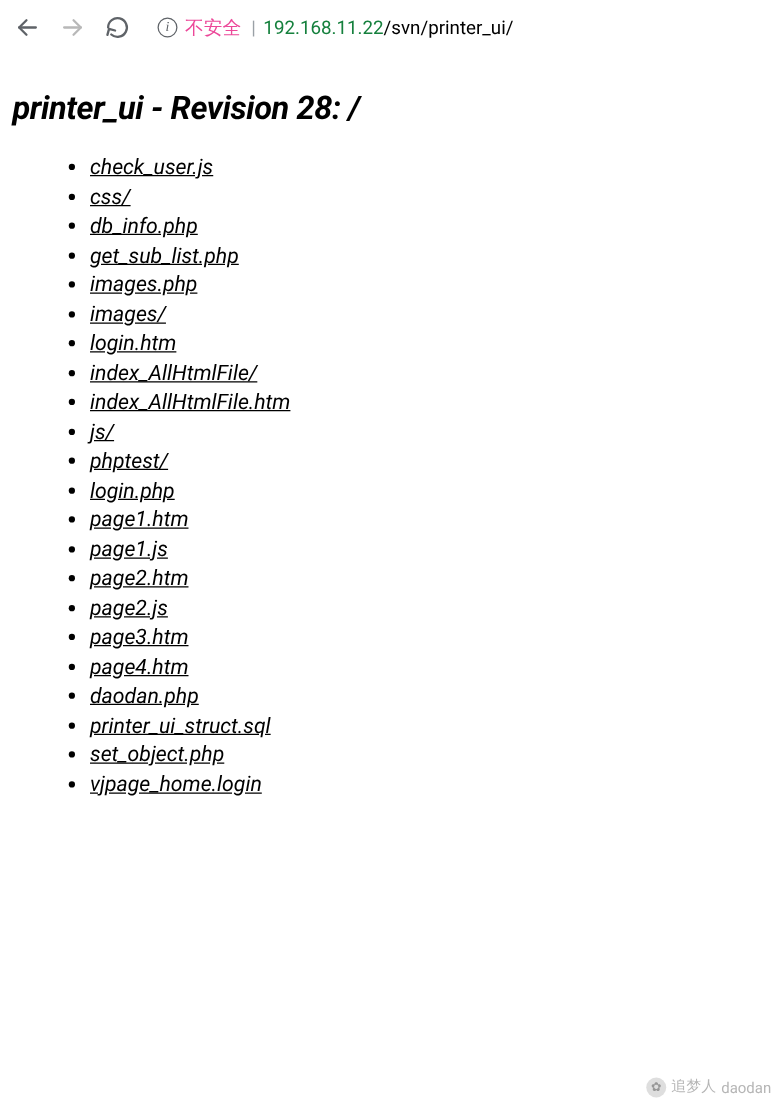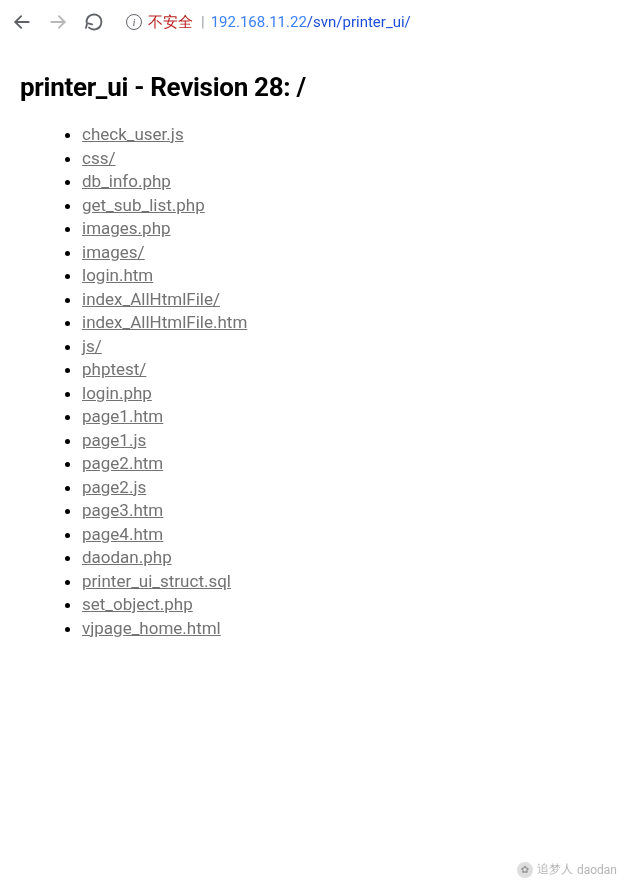--- a/index.html
+++ b/index.html
@@ -41,45 +41,46 @@
     }
     .info-icon {
       width: 16px; height: 16px;
       border: 1.4px solid #5f6368;
       border-radius: 50%;
       display: flex; align-items: center; justify-content: center;
       font-size: 11px; font-family: Georgia, serif;
       color: #5f6368;
       font-style: italic;
     }
-    .insecure-label { color: #b91c1c; margin-right: 2px; }
+    .insecure-label { color: #ec4899; margin-right: 2px; }
     .pipe { color: #9aa0a6; }
-    .url-dark { color: #3b82f6; }
-    .url-light { color: #1d4ed8; text-align: right; }
+    .url-dark { color: #15803d; }
+    .url-light { color: #000000; text-align: right; }
     .content {
-      padding: 28px 10px 10px 20px;
+      padding: 28px 10px 10px 10px;
+      font-style: italic;
     }
     h2.page-title {
       font-size: 26px;
       font-weight: 700;
       color: #000;
       margin-bottom: 22px;
       letter-spacing: -0.3px;
     }
     ul.dir-list {
       list-style: disc;
       padding-left: 62px;
     }
     ul.dir-list li {
       margin: 3.5px 0;
       font-size: 17px;
       color: #000;
     }
     ul.dir-list li a {
-      color: #737373;
+      color: #000000;
       text-decoration: underline;
     }
     .watermark {
       position: absolute;
       right: 8px;
       bottom: 8px;
       font-size: 12px;
       color: rgba(120,120,120,0.55);
       display: flex;
       align-items: center;
@@ -139,21 +140,21 @@
       <li><a href="#">login.php</a></li>
       <li><a href="#">page1.htm</a></li>
       <li><a href="#">page1.js</a></li>
       <li><a href="#">page2.htm</a></li>
       <li><a href="#">page2.js</a></li>
       <li><a href="#">page3.htm</a></li>
       <li><a href="#">page4.htm</a></li>
       <li><a href="#">daodan.php</a></li>
       <li><a href="#">printer_ui_struct.sql</a></li>
       <li><a href="#">set_object.php</a></li>
-      <li><a href="#">vjpage_home.html</a></li>
+      <li><a href="#">vjpage_home.login</a></li>
     </ul>
 </div>
 
 <div class="watermark">
   <span class="wm-ico">✿</span>
   <span>追梦人</span>
   <span>daodan</span>
 </div>
 
 </body></html>

